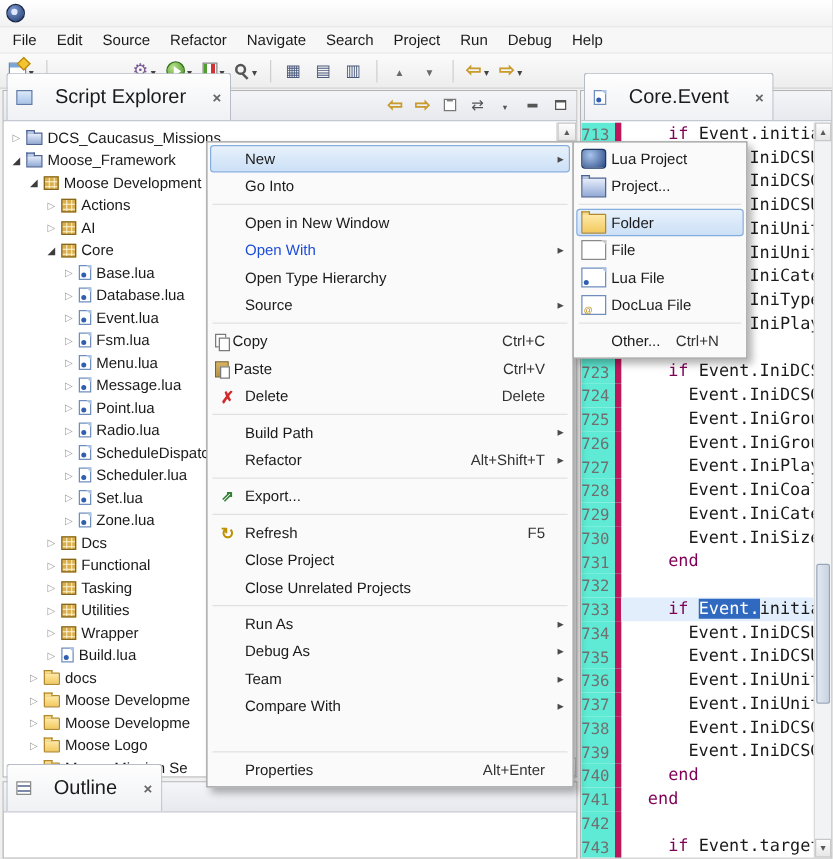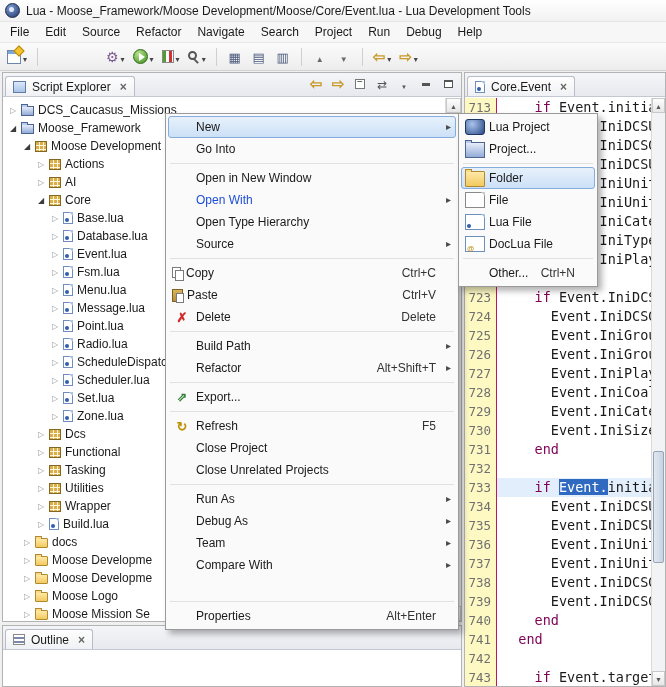--- a/index.html
+++ b/index.html
@@ -52,21 +52,21 @@
   .left-panel { position:absolute; left:2px; top:72px; width:460px; height:550px;
                 background:#fff; border:1px solid #b3b3b3; }
   .right-panel { position:absolute; left:464px; top:72px; width:202px; height:615px;
                  background:#fff; border:1px solid #b3b3b3; }
   .outline-panel { position:absolute; left:2px; top:625px; width:460px; height:62px;
                  background:#fff; border:1px solid #b3b3b3; }
   .sash { position:absolute; left:462px; top:72px; width:2px; height:615px; background:#f0f0f0; }
 
   .vtabs { height:24px; background:linear-gradient(#f4f5f8,#e7e9ee); border-bottom:1px solid #c3c8d2;
            display:flex; align-items:flex-end; position:relative; }
-  .vtab { height:20px; display:flex; align-items:center; gap:6px; padding:0 7px; font-size:12px; white-space:nowrap;}
+  .vtab { height:38px; display:flex; align-items:center; gap:18px; padding:0 7px; font-size:16px; white-space:nowrap;}
   .vtab.active { background:linear-gradient(#fefefe,#f0f1f4); border:1px solid #b7bcc8; border-bottom:none;
            border-radius:3px 3px 0 0; margin-left:2px; }
   .tab-close { color:#666; font-weight:bold; font-size:12px; line-height:12px; margin-left:3px;}
   .tab-close::before { content:"×"; }
   .vtools { margin-left:auto; display:flex; align-items:center; gap:8px; padding:0 6px 4px 0; }
   .vt-btn { display:flex; align-items:center; justify-content:center; min-width:14px; height:16px; }
 
   .ic-explorer { width:13px; height:12px; display:inline-block; border:1px solid #5f7ba6;
                  background:linear-gradient(#dce9fb,#a8c3e8); }
   .ic-outline  { width:12px; height:11px; display:inline-block; border:1px solid #8a8a8a;
@@ -122,22 +122,22 @@
   .sb-arrow.up::before { content:"▲"; } .sb-arrow.down::before { content:"▼"; }
   .sb-thumb { position:absolute; left:1px; right:1px; border:1px solid #97a5b9; border-radius:2px;
               background:linear-gradient(90deg,#e2e8f0,#c8d3e2); }
   .vscroll .sb-thumb { top:18px; height:130px; }
   .escroll .sb-thumb { top:60%; height:19%; }
 
   
   .editor { position:absolute; left:0; top:25px; right:14px; bottom:0; overflow:hidden;
             font-family:"DejaVu Sans Mono","Liberation Mono",monospace; font-size:13.5px; background:#fff; }
   .cl { height:19px; display:flex; }
-  .ln { flex:none; width:32px; text-align:right; padding-right:5px; background:#fef9c3;
-        border-right:1px solid #be185d; color:#707070; font-size:12.5px; line-height:19px; }
+  .ln { flex:none; width:32px; text-align:right; padding-right:5px; background:#5eead4;
+        border-right:5px solid #be185d; color:#707070; font-size:12.5px; line-height:19px; }
   .ct { flex:1; padding-left:5px; line-height:19px; white-space:pre; overflow:hidden; }
   .cl.cur .ct { background:#e2eefb; }
   .kw { color:#7f0055; font-weight:normal; }
   .selt { background:#3069c0; color:#fff; }
 
   
   .ctx-menu, .sub-menu { position:absolute; background:#fafafa; border:1px solid #9a9a9a; padding:2px;
             box-shadow:4px 4px 6px rgba(0,0,0,.3); font-size:12px; }
   .ctx-menu { left:165px; top:113px; width:294px; z-index:50; }
   .sub-menu { left:458px; top:113px; width:140px; z-index:51; }
@@ -161,21 +161,20 @@
   .ic-import::before { content:"⇘"; color:#2e7d32; font-weight:bold; font-size:12px; }
   .ic-export::before { content:"⇗"; color:#2e7d32; font-weight:bold; font-size:12px; }
   .ic-refresh::before { content:"↻"; color:#bf9000; font-weight:bold; font-size:13px; }
 </style>
 </head>
 <body>
 
 <div class="window">
   <div class="titlebar">
     <span class="app-icon"></span>
-    <span class="title-text">Lua - Moose_Framework/Moose Development/Moose/Core/Event.lua - Lua Development Tools</span>
   </div>
 
   <div class="menubar">
       <div class="mb-item">File</div>
       <div class="mb-item">Edit</div>
       <div class="mb-item">Source</div>
       <div class="mb-item">Refactor</div>
       <div class="mb-item">Navigate</div>
       <div class="mb-item">Search</div>
       <div class="mb-item">Project</div>

